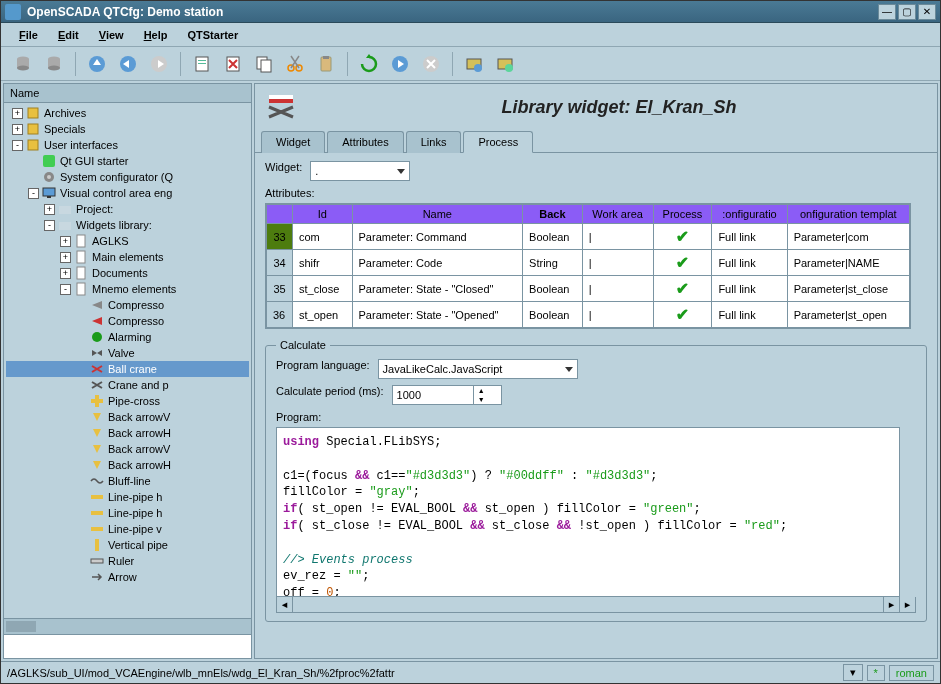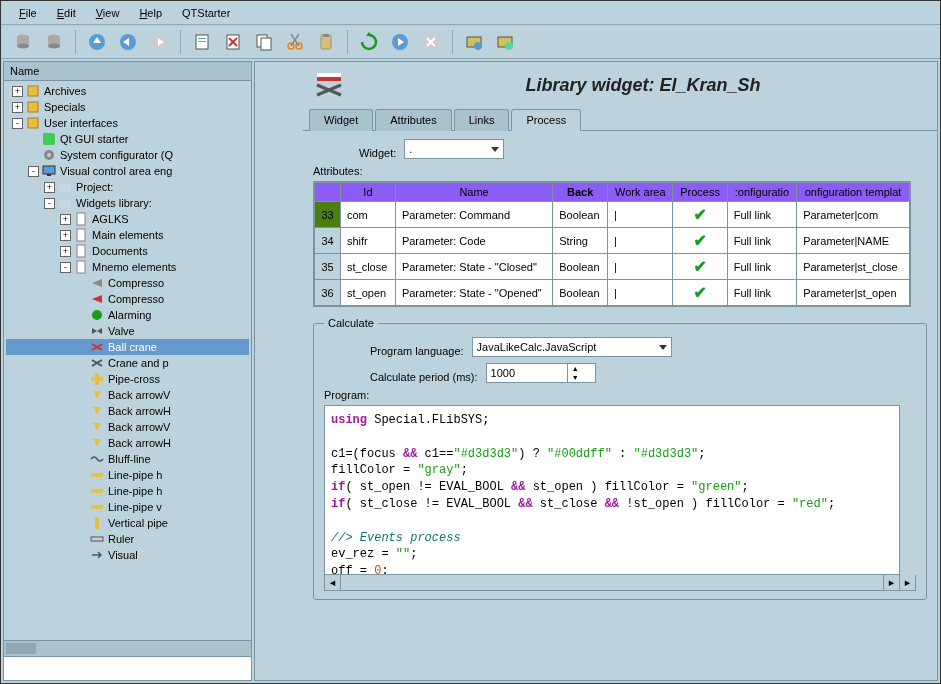--- a/index.html
+++ b/index.html
@@ -2,50 +2,50 @@
 <html><head>
 <meta charset="utf-8">
 <style>
 * { box-sizing: border-box; margin: 0; padding: 0; }
 body { font-family: Verdana, Arial, sans-serif; font-size: 11px; width: 941px; height: 684px; overflow: hidden; background: #8fa7b3; }
 .window { width: 941px; height: 684px; display: flex; flex-direction: column; border: 1px solid #333; }
 .titlebar { background: linear-gradient(to bottom, #4a7a95, #3a6580); color: #fff; height: 22px; display: flex; align-items: center; padding: 0 4px; border-bottom: 1px solid #2a4a5a; }
 .titlebar .icon { width: 16px; height: 16px; background: #5599cc; margin-right: 6px; border-radius: 2px; }
 .titlebar .title { flex: 1; font-weight: bold; font-size: 12px; }
 .titlebar .wbtn { width: 18px; height: 16px; background: #bcd3dd; color: #000; display: flex; align-items: center; justify-content: center; margin-left: 2px; border: 1px solid #6b8a99; font-size: 10px; cursor: pointer; }
-.menubar { background: #bcd2dc; height: 24px; display: flex; align-items: center; padding: 0 8px; border-bottom: 1px solid #8fa7b3; }
+.menubar { background: #bcd2dc; height: 24px; display: flex; align-items: center; padding: 0 8px; border-bottom: 1px solid #8fa7b3; font-weight: bold; }
 .menubar .menuitem { padding: 2px 10px; cursor: pointer; }
 .menubar .menuitem u { text-decoration: underline; }
 .toolbar { background: #bcd2dc; height: 34px; display: flex; align-items: center; padding: 0 8px; gap: 3px; border-bottom: 1px solid #8fa7b3; }
 .toolbar .sep { width: 1px; height: 24px; background: #8fa7b3; margin: 0 4px; }
 .tbtn { width: 28px; height: 28px; display: flex; align-items: center; justify-content: center; cursor: pointer; border: 1px solid transparent; border-radius: 2px; }
 .tbtn svg { width: 20px; height: 20px; }
 .content { flex: 1; display: flex; background: #bcd2dc; overflow: hidden; }
 .left-panel { width: 249px; display: flex; flex-direction: column; border: 1px solid #7a94a2; margin: 2px; background: #bcd2dc; }
 .left-header { background: #a8c2ce; padding: 3px 6px; border-bottom: 1px solid #7a94a2; font-weight: normal; }
 .tree { flex: 1; overflow: auto; background: #bcd2dc; padding: 2px; }
 .tree-item { display: flex; align-items: center; padding: 1px 2px; white-space: nowrap; }
 .tree-item.selected { background: #6699cc; color: #fff; }
 .tree-item .indent { display: inline-block; }
 .tree-item .toggle { width: 11px; height: 11px; border: 1px solid #666; background: #fff; display: inline-flex; align-items: center; justify-content: center; font-size: 9px; margin-right: 3px; line-height: 1; cursor: pointer; }
 .tree-item .noicon { width: 14px; display: inline-block; }
 .tree-item .ticon { width: 14px; height: 14px; margin-right: 4px; display: inline-flex; align-items: center; justify-content: center; }
 .tree-item .label { cursor: pointer; }
 .tree-scroll-h { height: 16px; background: #a8c2ce; border-top: 1px solid #7a94a2; display: flex; }
 .tree-scroll-h .thumb { width: 30px; background: #8fa7b3; margin: 2px; }
 .left-search { height: 24px; border-top: 1px solid #7a94a2; background: #fff; }
-.right-panel { flex: 1; margin: 2px 2px 2px 0; border: 1px solid #7a94a2; background: #bcd2dc; display: flex; flex-direction: column; overflow: hidden; padding-left: 48px; }
+.right-panel { flex: 1; margin: 2px 2px 2px 0; border: 1px solid #7a94a2; background: #bcd2dc; display: flex; flex-direction: column; overflow: hidden; }
 .header-area { display: flex; align-items: center; padding: 6px 10px; height: 46px; }
 .header-area .hicon { width: 32px; height: 28px; margin-right: 14px; display: flex; align-items: center; justify-content: center; }
 .header-area .htitle { flex: 1; font-style: italic; font-weight: bold; font-size: 18px; text-align: center; color: #222; }
 .tabs { display: flex; padding-left: 6px; border-bottom: 1px solid #7a94a2; }
 .tab { padding: 4px 14px; background: #a8c2ce; border: 1px solid #7a94a2; border-bottom: none; margin-right: 2px; cursor: pointer; position: relative; top: 1px; border-radius: 3px 3px 0 0; }
 .tab.active { background: #bcd2dc; border-bottom: 1px solid #bcd2dc; }
 .tab-body { flex: 1; padding: 8px 10px; overflow: auto; }
-.field-row { display: flex; align-items: flex-end; margin-bottom: 6px; margin-left: 46px; }
+.field-row { display: flex; align-items: flex-start; margin-bottom: 6px; }
 .field-row label { margin-right: 8px; }
 .combo { background: #fff; border: 1px solid #7a94a2; height: 20px; display: flex; align-items: center; padding: 0 4px; }
 .combo .arr { margin-left: auto; border-left: 4px solid transparent; border-right: 4px solid transparent; border-top: 5px solid #333; }
 .section-label { margin-bottom: 4px; display: block; }
 .grid-wrap { border: 1px solid #7a94a2; background: #fff; }
 table.grid { border-collapse: collapse; width: 100%; background: #fff; font-size: 11px; }
 table.grid th { background: #8b5cf6; border: 1px solid #7a94a2; padding: 3px 6px; font-weight: normal; }
 table.grid td { border: 1px solid #7a94a2; padding: 3px 6px; }
 table.grid th.rownum { width: 26px; }
 .check-green { color: #1a9b1a; font-size: 16px; font-weight: bold; text-align: center; }
@@ -67,20 +67,27 @@
 .code-scroll .sbtnr { width: 16px; border-left: 1px solid #7a94a2; display: flex; align-items: center; justify-content: center; }
 .statusbar { height: 22px; background: #bcd2dc; border-top: 1px solid #7a94a2; display: flex; align-items: center; padding: 0 6px; font-size: 11px; }
 .statusbar .path { flex: 1; }
 .statusbar .sbox { border: 1px solid #7a94a2; padding: 1px 6px; margin-left: 4px; background: #bcd2dc; display: flex; align-items: center; gap: 4px; }
 .statusbar .green { color: #1a9b1a; }
 </style>
 </head>
 <body>
 
 <div class="window">
+  <div class="titlebar">
+    <div class="icon"></div>
+    <div class="title">OpenSCADA QTCfg: Demo station</div>
+    <div class="wbtn">—</div>
+    <div class="wbtn">▢</div>
+    <div class="wbtn">✕</div>
+  </div>
 
   <div class="menubar">
     <div class="menuitem"><u>F</u><span>ile</span></div>
     <div class="menuitem"><u>E</u>dit</div>
     <div class="menuitem"><u>V</u>iew</div>
     <div class="menuitem"><u>H</u>elp</div>
     <div class="menuitem">QTStarter</div>
   </div>
 
   <div class="toolbar">
@@ -482,21 +489,21 @@
             <span class="label">Ruler</span>
           </div>
           <div class="tree-item">
             <span class="indent" style="width: 68px;"></span>
             <span class="noicon"></span>
             <span class="ticon">
               <svg width="14" height="14">
                 <path d="M2 7 L10 7 M8 4 L11 7 L8 10" stroke="#555" fill="none" stroke-width="1.5"></path>
               </svg>
             </span>
-            <span class="label">Visual</span>
+            <span class="label">Arrow</span>
           </div>
         </div>
       <div class="tree-scroll-h">
           <div class="thumb"></div>
         </div>
       <div class="left-search"></div>
     </div>
 
     <div class="right-panel">
       <div class="header-area">
@@ -568,21 +575,21 @@
                     <td style="background:#bcd2dc;text-align:center">35</td>
                     <td>st_close</td>
                     <td>Parameter: State - "Closed"</td>
                     <td>Boolean</td>
                     <td>|</td>
                     <td class="check-green">✔</td>
                     <td>Full link</td>
                     <td>Parameter|st_close</td>
                   </tr>
                   <tr>
-                    <td style="background:#bcd2dc;text-align:center">36</td>
+                    <td style="background:#bcd2dc;">36</td>
                     <td>st_open</td>
                     <td>Parameter: State - "Opened"</td>
                     <td>Boolean</td>
                     <td>|</td>
                     <td class="check-green">✔</td>
                     <td>Full link</td>
                     <td>Parameter|st_open</td>
                   </tr>
                 </tbody>
             </table>
@@ -627,13 +634,21 @@
             <div class="sbtn">◂</div>
             <div class="track"></div>
             <div class="sbtnr">▸</div>
             <div class="sbtnr">▸</div>
           </div>
         </fieldset>
       </div>
     </div>
   </div>
 
+  <div class="statusbar">
+    <div class="path">/AGLKS/sub_UI/mod_VCAEngine/wlb_mnEls/wdg_El_Kran_Sh/%2fproc%2fattr</div>
+    <div class="sbox">
+        <span>▾</span>
+      </div>
+    <div class="sbox green">*</div>
+    <div class="sbox green">roman</div>
+  </div>
 </div>
 
 </body></html>

